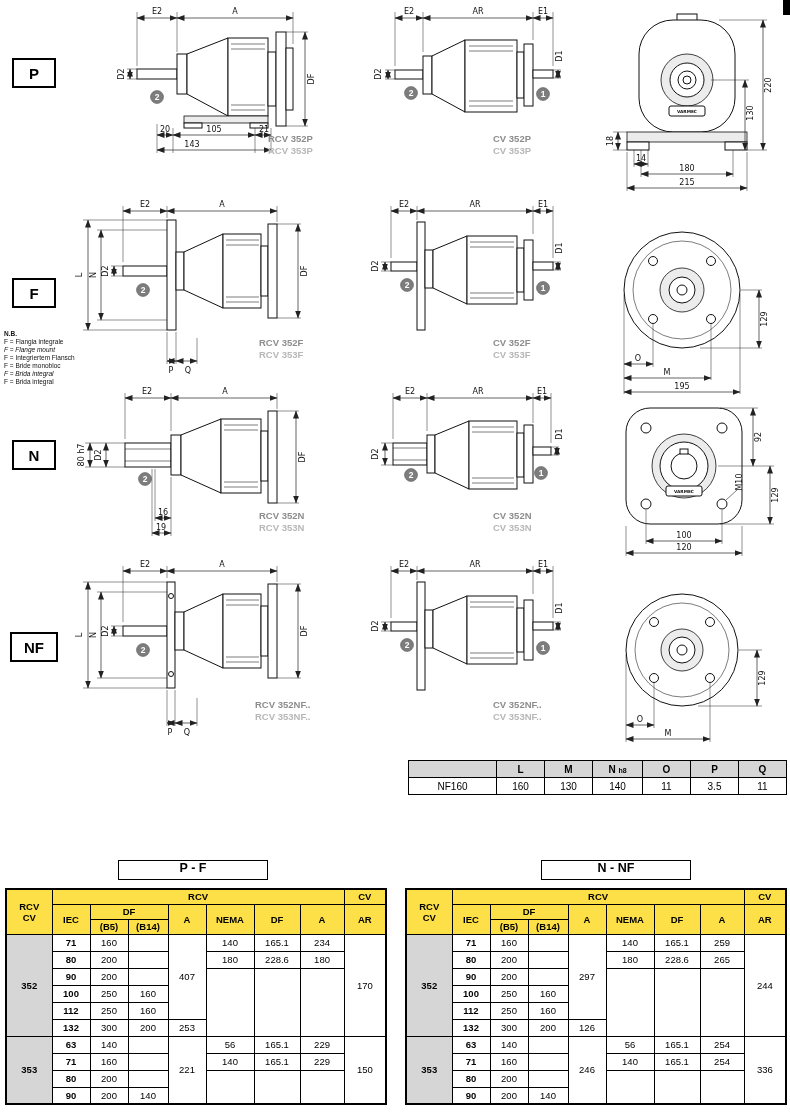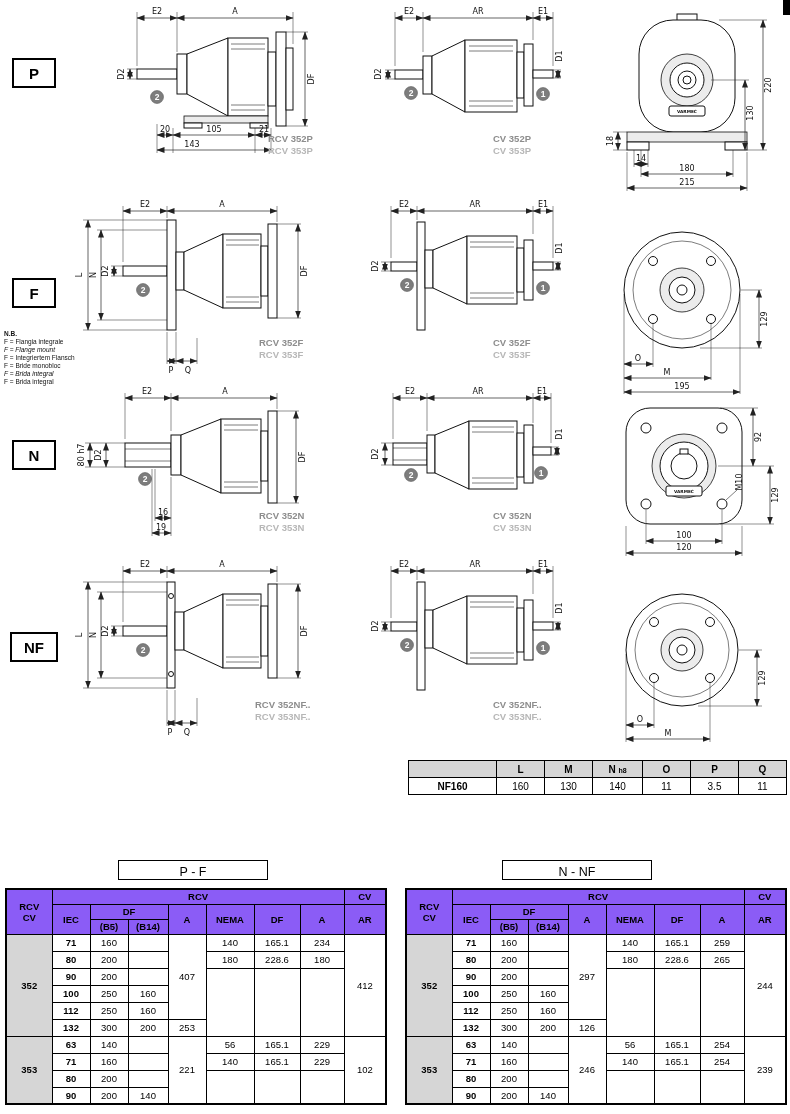--- a/index.html
+++ b/index.html
@@ -20,27 +20,27 @@
   .mid{text-anchor:middle}
   .cap1{font-size:9.5px;font-weight:bold;fill:#8d8d8d;font-family:"Liberation Sans",sans-serif}
   .cap2{font-size:9.5px;font-weight:bold;fill:#b7b7b7;font-family:"Liberation Sans",sans-serif}
   .bdg{fill:#7d7d7d;stroke:#4d4d4d;stroke-width:.5}
   .bdgt{font-size:8.5px;font-weight:bold;fill:#fff;text-anchor:middle}
   .logo{font-size:4.3px;fill:#111;text-anchor:middle;font-weight:bold;font-family:"DejaVu Sans",sans-serif}
   table{border-collapse:collapse;background:#fff}
   .dimt{position:absolute;left:408px;top:760px;width:378px;font-size:10px;table-layout:fixed}
   .dimt th,.dimt td{border:1px solid #000;text-align:center;height:17px;padding:0 2px}
   .dimt th{background:#d6d6d6}
-  .dimt .rname{font-weight:bold}
+  .dimt .rname{font-weight:normal}
   .sub{font-size:7px}
-  .titlebox{position:absolute;border:1.5px solid #000;width:150px;height:20px;display:flex;align-items:flex-end;justify-content:center;font-weight:normal;font-size:12.5px;background:#fff}
+  .titlebox{position:absolute;border:1.5px solid #000;width:150px;height:20px;display:flex;align-items:flex-start;justify-content:center;font-weight:bold;font-size:12.5px;background:#fff}
   .spec{position:absolute;width:380px;font-size:9.5px;border:2px solid #000;table-layout:fixed}
   .spec th,.spec td{border:1px solid #000;text-align:center;padding:0 1px;height:17px;overflow:hidden}
   .spec thead th{height:15px}
-  .spec th{background:#8b5cf6}
+  .spec th{background:#fde047}
   .spec td.gname{background:#d6d6d6;font-weight:bold}
   .spec td.iecv{font-weight:bold}
 </style>
 </head>
 <body>
 
 <div class="page">
 <svg width="0" height="0" style="position:absolute">
   <defs>
     <marker id="ar" viewBox="0 0 8 6" markerWidth="8" markerHeight="6" refX="7.5" refY="3" orient="auto-start-reverse" markerUnits="userSpaceOnUse">
@@ -641,21 +641,21 @@
           <td>11</td>
           <td>3.5</td>
           <td>11</td>
     </tr>
   </tbody>
 </table>
 
 <div class="titlebox" style="left:118px;top:860px">
       <span>P - F</span>
     </div>
-<div class="titlebox" style="left:502px;top:860px">
+<div class="titlebox" style="left:541px;top:860px">
       <span>N - NF</span>
     </div>
 
 <table class="spec" style="left:5px;top:888px">
   <colgroup>
         <col style="width:46px">
         <col style="width:38px">
         <col style="width:38px">
         <col style="width:40px">
         <col style="width:38px">
@@ -690,21 +690,21 @@
   <tbody>
     <tr>
       <td class="gname" rowspan="6">352</td>
       <td class="iecv">71</td>
       <td>160</td>
       <td></td>
       <td rowspan="5">407</td>
       <td>140</td>
       <td>165.1</td>
       <td>234</td>
-      <td rowspan="6">412</td>
+      <td rowspan="6">170</td>
     </tr>
     <tr>
       <td class="iecv">80</td>
       <td>200</td>
       <td></td>
       <td>180</td>
       <td>228.6</td>
       <td>180</td>
     </tr>
     <tr>
@@ -733,21 +733,21 @@
     </tr>
     <tr>
       <td class="gname" rowspan="4">353</td>
       <td class="iecv">63</td>
       <td>140</td>
       <td></td>
       <td rowspan="4">221</td>
       <td>56</td>
       <td>165.1</td>
       <td>229</td>
-      <td rowspan="4">102</td>
+      <td rowspan="4">150</td>
     </tr>
     <tr>
       <td class="iecv">71</td>
       <td>160</td>
       <td></td>
       <td>140</td>
       <td>165.1</td>
       <td>229</td>
     </tr>
     <tr>
@@ -847,21 +847,21 @@
     </tr>
     <tr>
       <td class="gname" rowspan="4">353</td>
       <td class="iecv">63</td>
       <td>140</td>
       <td></td>
       <td rowspan="4">246</td>
       <td>56</td>
       <td>165.1</td>
       <td>254</td>
-      <td rowspan="4">239</td>
+      <td rowspan="4">336</td>
     </tr>
     <tr>
       <td class="iecv">71</td>
       <td>160</td>
       <td></td>
       <td>140</td>
       <td>165.1</td>
       <td>254</td>
     </tr>
     <tr>

